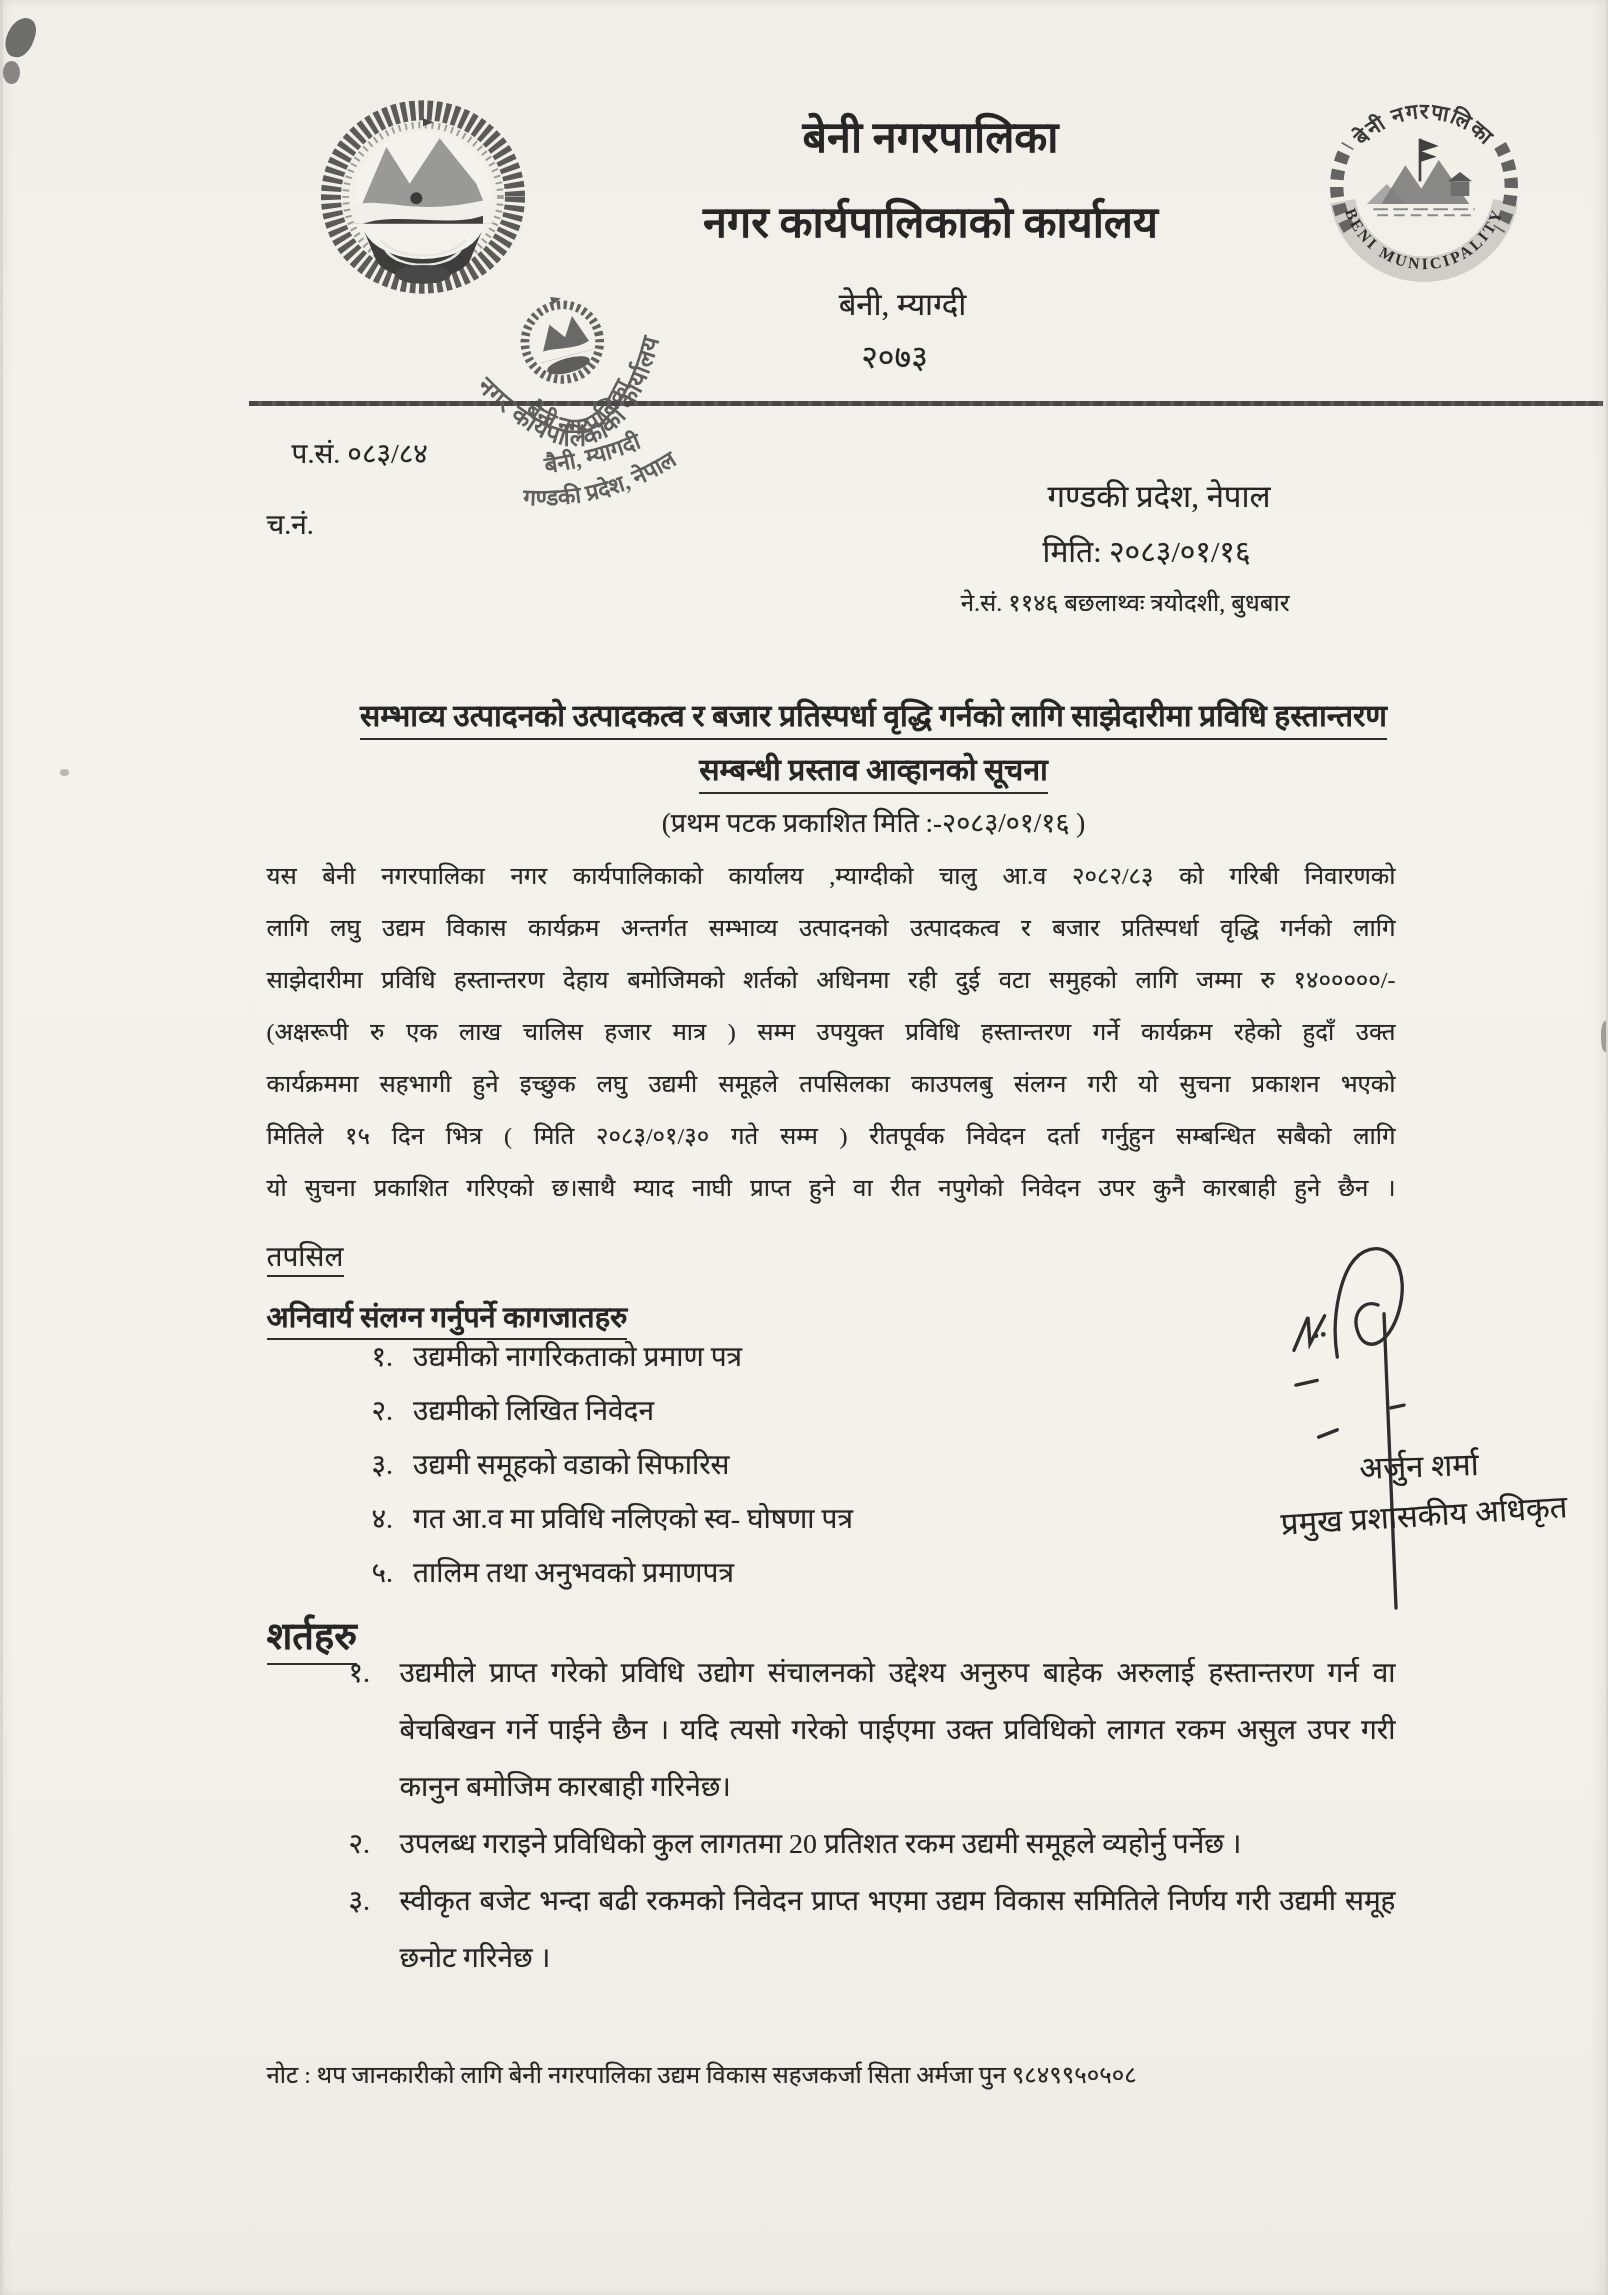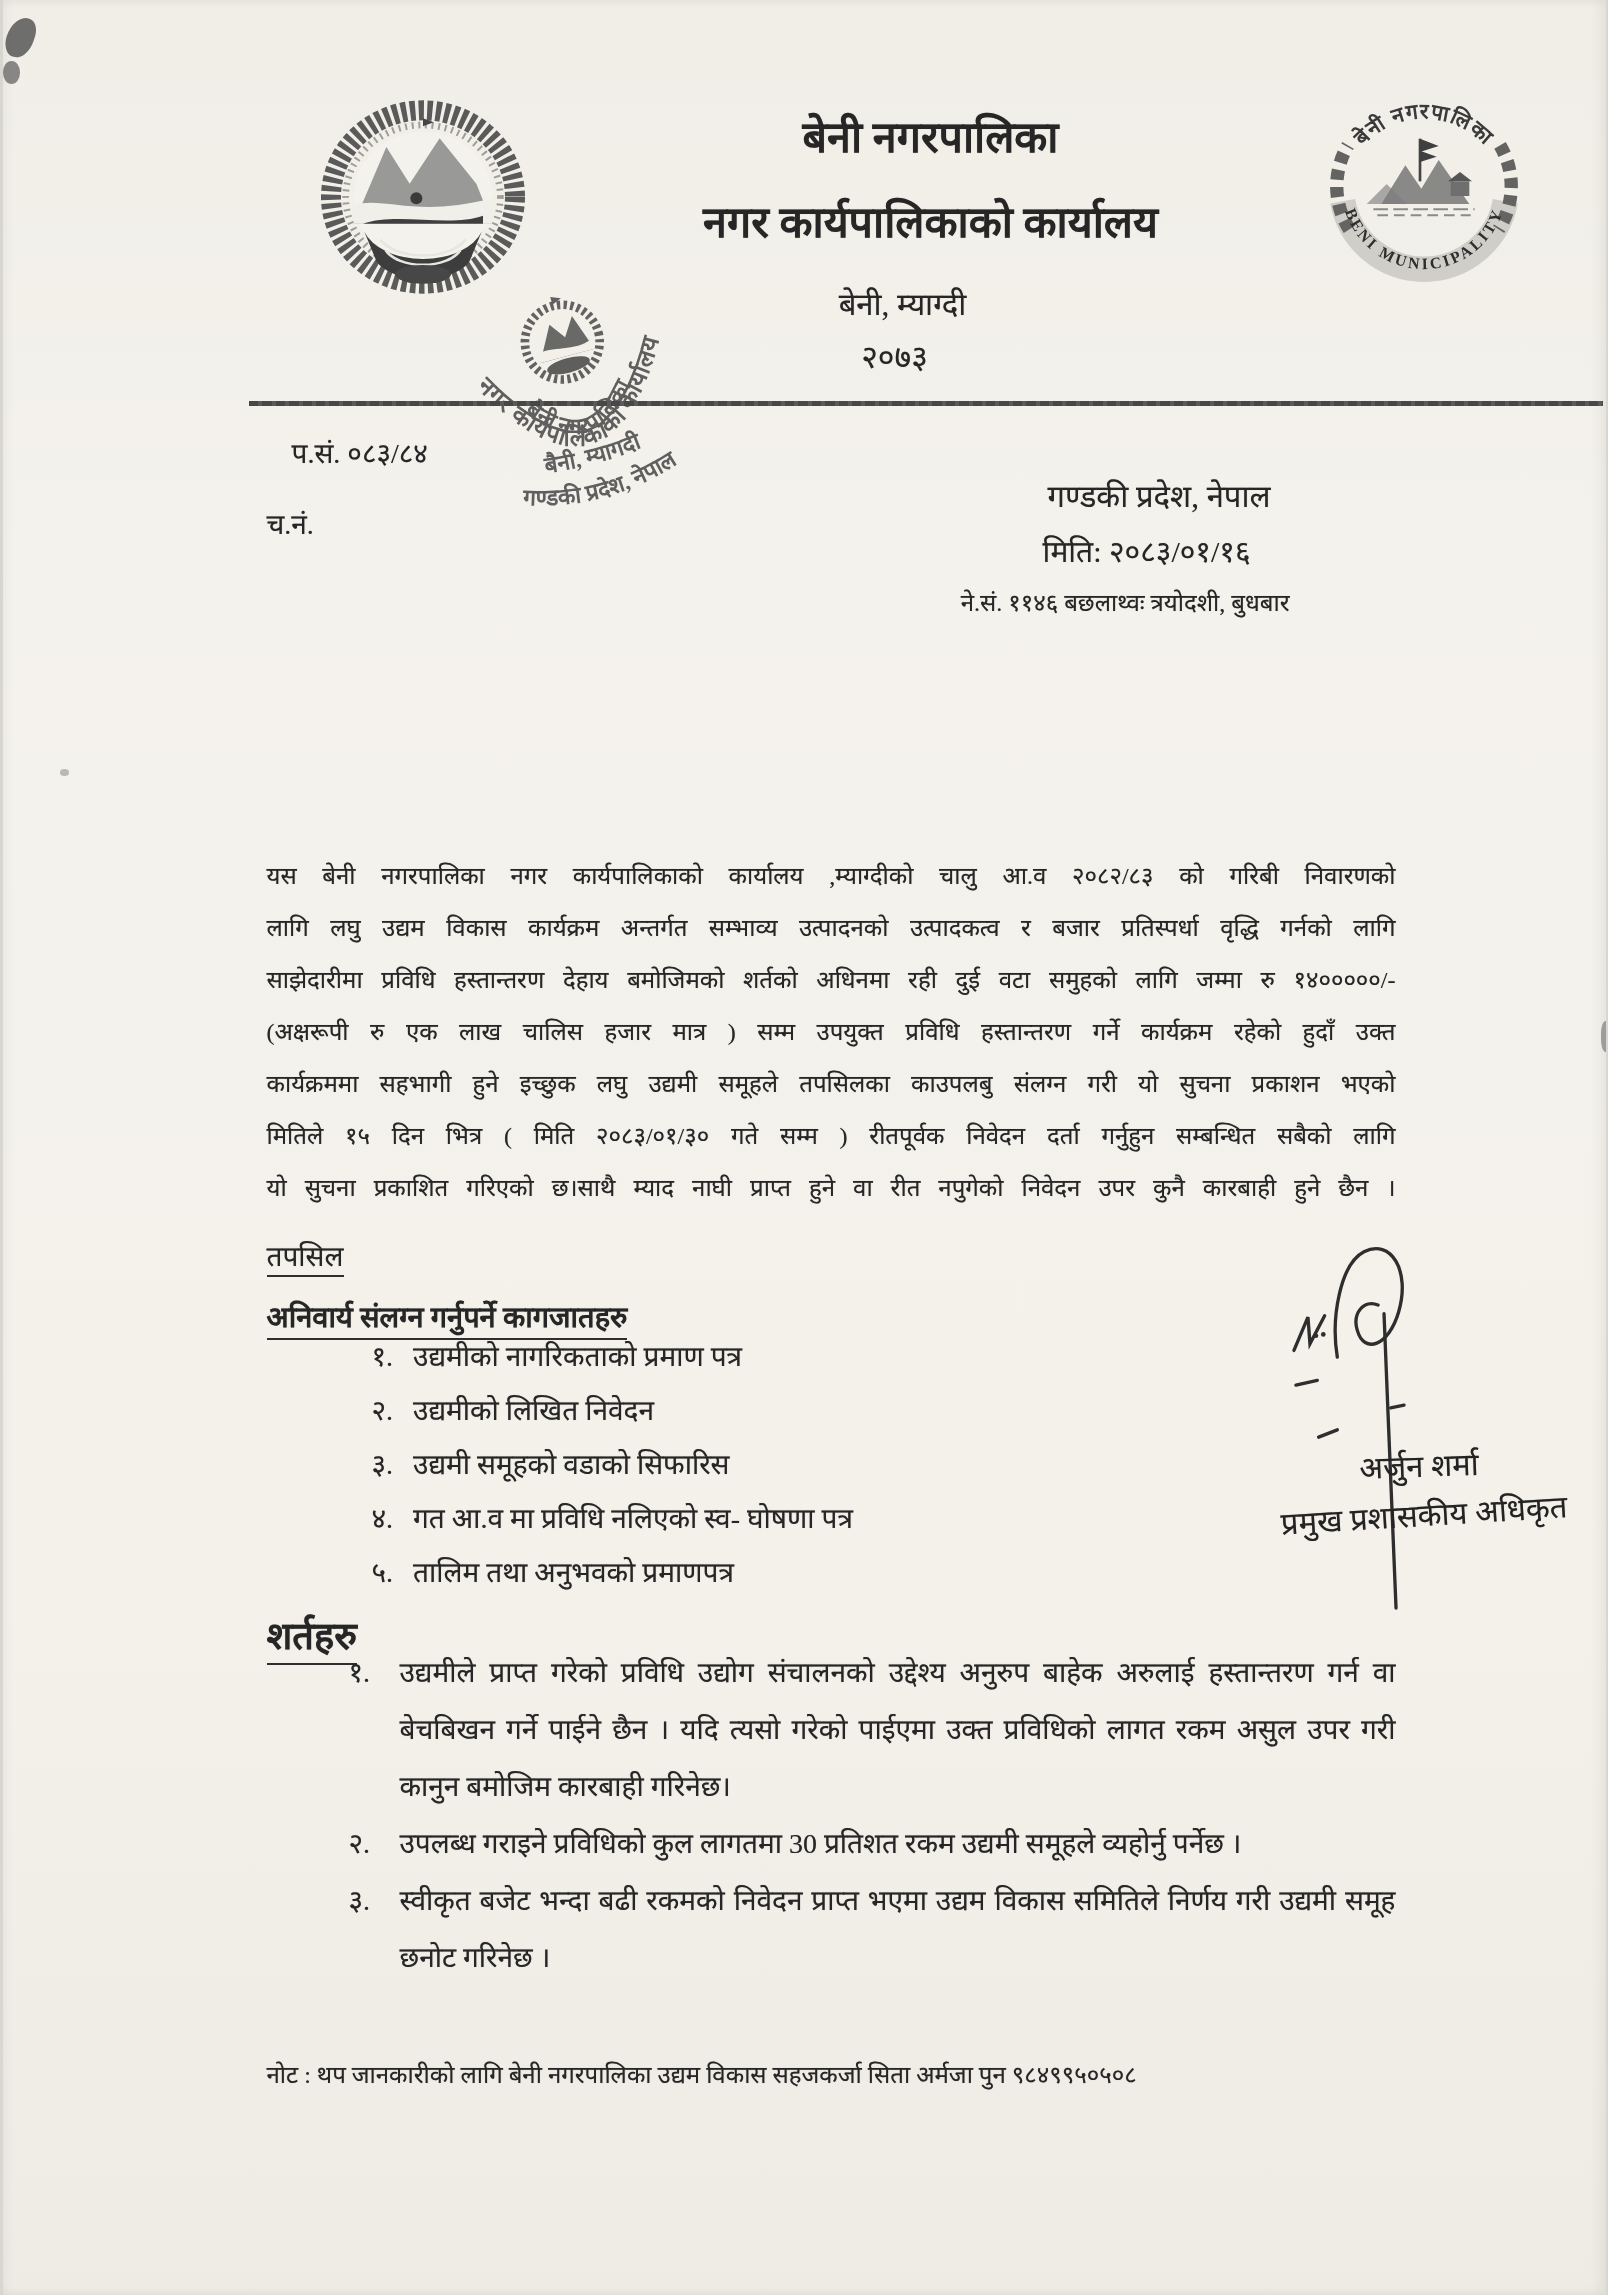--- a/index.html
+++ b/index.html
@@ -145,20 +145,25 @@
   </svg>
 
   <div class="abs rule"></div>
 
   <div class="abs dev ref-no">प.सं. ०८३/८४</div>
   <div class="abs dev disp-no">च.नं.</div>
   <div class="abs dev meta-province">गण्डकी प्रदेश, नेपाल</div>
   <div class="abs dev meta-date">मिति: २०८३/०१/१६</div>
   <div class="abs dev meta-sambat">ने.सं. ११४६ बछलाथ्वः त्रयोदशी, बुधबार</div>
 
+  <div class="abs subject-wrap">
+    <div><span class="dev subj-line">सम्भाव्य उत्पादनको उत्पादकत्व र बजार प्रतिस्पर्धा वृद्धि गर्नको लागि साझेदारीमा प्रविधि हस्तान्तरण</span></div>
+    <div style="margin-top:10.7px;"><span class="dev subj-line">सम्बन्धी प्रस्ताव आव्हानको सूचना</span></div>
+    <div class="dev subj-pub">(प्रथम पटक प्रकाशित मिति :-२०८३/०१/१६ )</div>
+  </div>
 
   <div class="abs body-block">
     <div class="dev body-line">यस बेनी नगरपालिका नगर कार्यपालिकाको कार्यालय ,म्याग्दीको चालु आ.व २०८२/८३ को गरिबी निवारणको</div>
     <div class="dev body-line">लागि लघु उद्यम विकास कार्यक्रम अन्तर्गत सम्भाव्य उत्पादनको उत्पादकत्व र बजार प्रतिस्पर्धा वृद्धि गर्नको लागि</div>
     <div class="dev body-line">साझेदारीमा प्रविधि हस्तान्तरण देहाय बमोजिमको शर्तको अधिनमा रही दुई वटा समुहको लागि जम्मा रु १४०००००/-</div>
     <div class="dev body-line">(अक्षरूपी रु एक लाख चालिस हजार मात्र ) सम्म उपयुक्त प्रविधि हस्तान्तरण गर्ने कार्यक्रम रहेको हुदाँ उक्त</div>
     <div class="dev body-line">कार्यक्रममा सहभागी हुने इच्छुक लघु उद्यमी समूहले तपसिलका काउपलबु संलग्न गरी यो सुचना प्रकाशन भएको</div>
     <div class="dev body-line">मितिले १५ दिन भित्र ( मिति २०८३/०१/३० गते सम्म ) रीतपूर्वक निवेदन दर्ता गर्नुहुन सम्बन्धित सबैको लागि</div>
     <div class="dev body-line">यो सुचना प्रकाशित गरिएको छ।साथै म्याद नाघी प्राप्त हुने वा रीत नपुगेको निवेदन उपर कुनै कारबाही हुने छैन ।</div>
   </div>
@@ -190,21 +195,21 @@
   </div>
 
   <div class="abs dev terms-heading">शर्तहरु</div>
   <div class="abs terms-list">
     <div class="dev term-row">
       <span class="term-no">१.</span>
       <div class="term-text">उद्यमीले प्राप्त गरेको प्रविधि उद्योग संचालनको उद्देश्य अनुरुप बाहेक अरुलाई हस्तान्तरण गर्न वा बेचबिखन गर्ने पाईने छैन । यदि त्यसो गरेको पाईएमा उक्त प्रविधिको लागत रकम असुल उपर गरी कानुन बमोजिम कारबाही गरिनेछ।</div>
     </div>
     <div class="dev term-row">
       <span class="term-no">२.</span>
-      <div class="term-text">उपलब्ध गराइने प्रविधिको कुल लागतमा 30 प्रतिशत रकम उद्यमी समूहले व्यहोर्नु पर्नेछ ।</div>
+      <div class="term-text">उपलब्ध गराइने प्रविधिको कुल लागतमा 20 प्रतिशत रकम उद्यमी समूहले व्यहोर्नु पर्नेछ ।</div>
     </div>
     <div class="dev term-row">
       <span class="term-no">३.</span>
       <div class="term-text">स्वीकृत बजेट भन्दा बढी रकमको निवेदन प्राप्त भएमा उद्यम विकास समितिले निर्णय गरी उद्यमी समूह छनोट गरिनेछ ।</div>
     </div>
   </div>
 
   <div class="abs dev note-line">नोट : थप जानकारीको लागि बेनी नगरपालिका उद्यम विकास सहजकर्जा सिता अर्मजा पुन ९८४९९५०५०८</div>
 
   <svg class="abs sig-flourish" width="214" height="387" viewBox="0 0 320 580">

